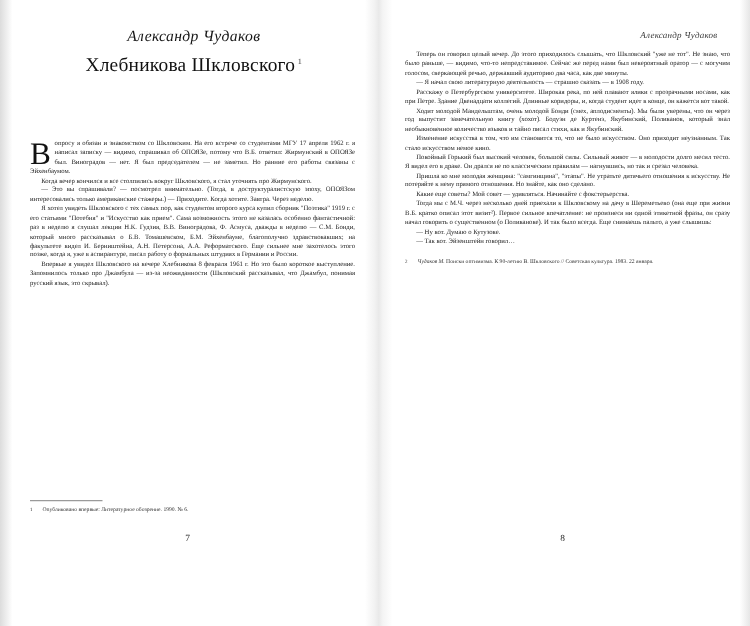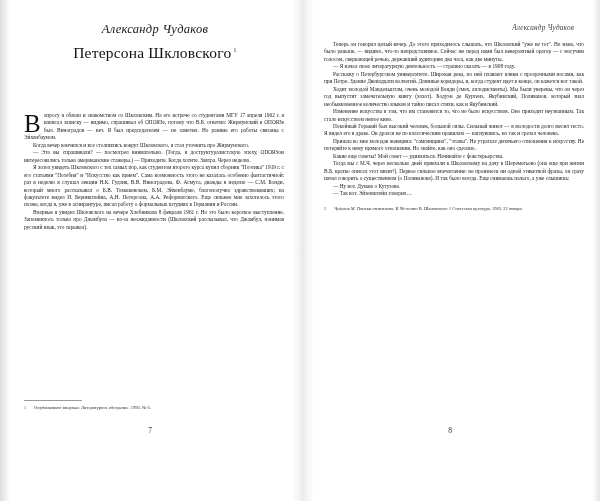--- a/index.html
+++ b/index.html
@@ -177,21 +177,21 @@
 </head>
 <body>
 
 <div class="spread">
 
   <div class="page page-left">
 
     <div class="title-block">
       <div class="author-name">Александр Чудаков</div>
       <div class="article-title">
-        <span>Петерсона Шкловского</span><span class="fn-ref">1</span>
+        <span>Хлебникова Шкловского</span><span class="fn-ref">1</span>
       </div>
     </div>
 
     <div class="body-col left-body">
       <p class="noindent"><span class="dropcap">В</span><span>опросу я обязан и знакомством со Шкловским. На его встрече со студентами МГУ 17 апреля 1962 г. я написал записку — видимо, спрашивал об ОПОЯЗе, потому что В.Б. ответил: Жирмунский в ОПОЯЗе был. Виноградов — нет. Я был председателем — не заметил. Но ранние его работы связаны с Эйхенбаумом.</span></p>
       <p>Когда вечер кончился и все столпились вокруг Шкловского, я стал уточнять про Жирмунского.</p>
       <p>— Это вы спрашивали? — посмотрел внимательно. (Тогда, в доструктуралистскую эпоху, ОПОЯЗом интересовались только американские стажеры.) — Приходите. Когда хотите. Завтра. Через неделю.</p>
       <p>Я хотел увидеть Шкловского с тех самых пор, как студентом второго курса купил сборник "Поэтика" 1919 г. с его статьями "Потебня" и "Искусство как прием". Сама возможность этого не казалась особенно фантастичной: раз в неделю я слушал лекции Н.К. Гудзия, В.В. Виноградова, Ф. Асмуса, дважды в неделю — С.М. Бонди, который много рассказывал о Б.В. Томашевском, Б.М. Эйхенбауме, благополучно здравствовавших; на факультете видел И. Берништейна, А.Н. Петерсона, А.А. Реформатского. Еще сильнее мне захотелось этого позже, когда я, уже в аспирантуре, писал работу о формальных штудиях в Германии и России.</p>
       <p>Впервые я увидел Шкловского на вечере Хлебникова 8 февраля 1961 г. Но это было короткое выступление. Запомнилось только про Джамбула — из-за неожиданности (Шкловский рассказывал, что Джамбул, понимая русский язык, это скрывал).</p>
     </div>

